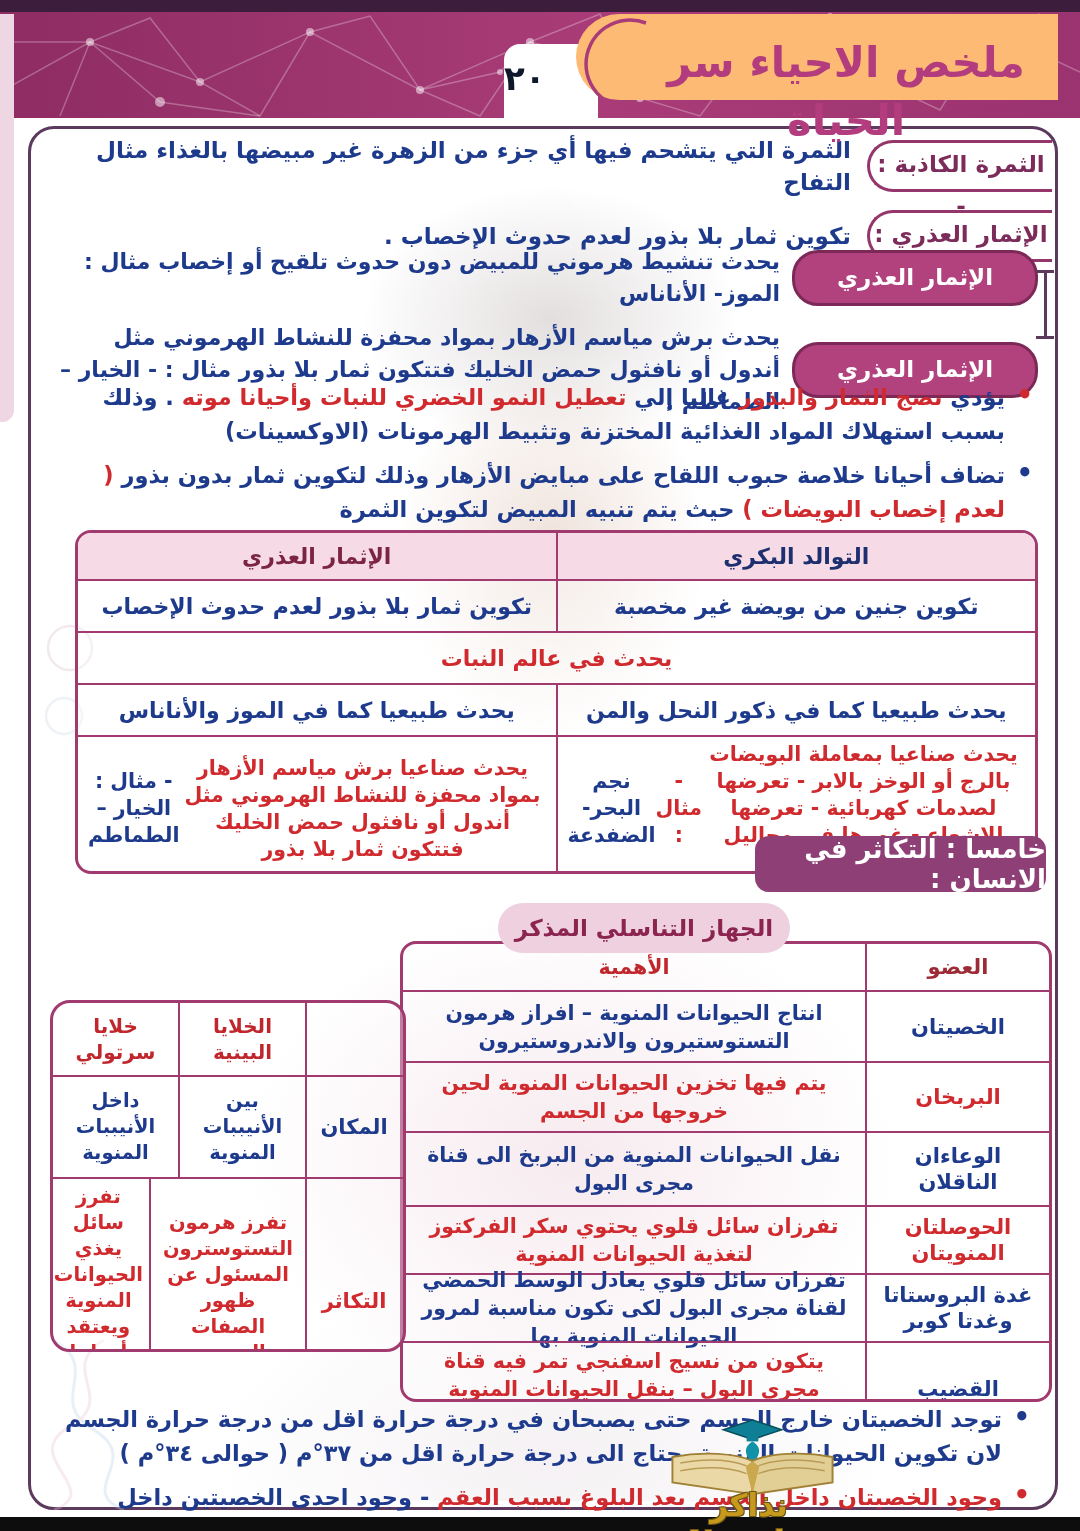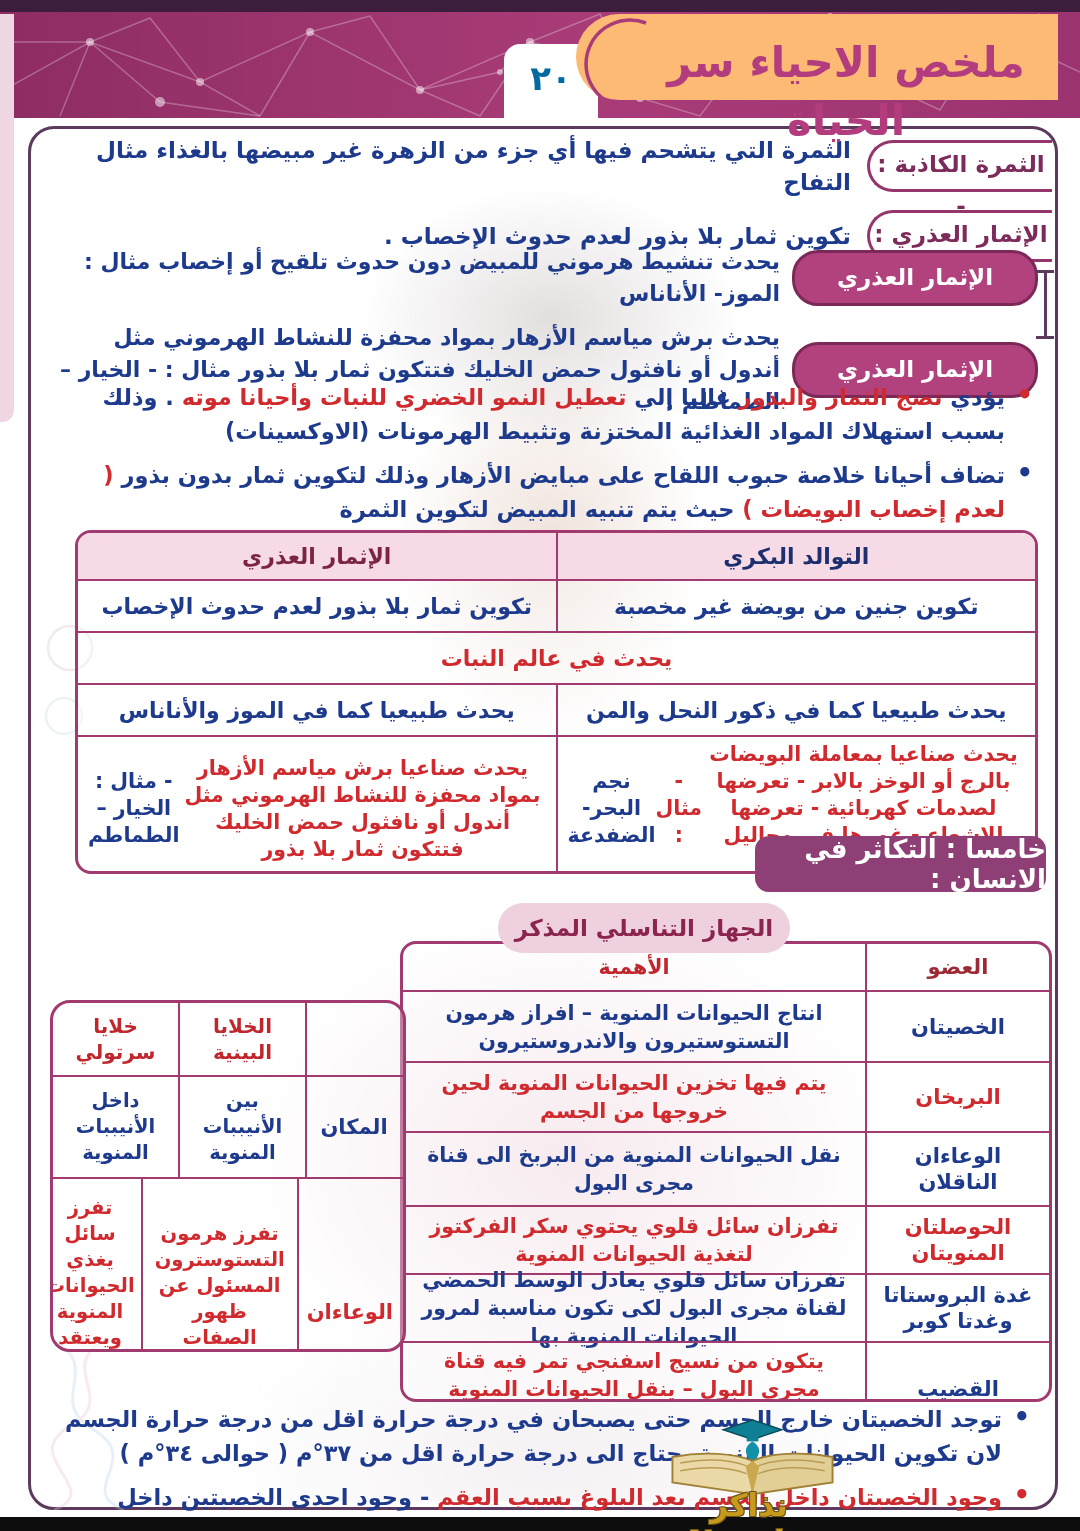--- a/index.html
+++ b/index.html
@@ -12,21 +12,21 @@
                background:linear-gradient(90deg,#8e2c63 0%,#a93c78 55%,#9b3370 100%);overflow:hidden;}
   .left-pink-strip{position:absolute;left:0;top:14px;width:14px;height:408px;background:#eed6e3;
                    border-radius:0 0 12px 0;}
   .title-bubble{position:absolute;left:576px;top:14px;width:482px;height:86px;background:#fdba74;
                 border-radius:52px 0 0 52px;z-index:3;}
   .title-text{position:absolute;left:70px;top:20px;width:400px;text-align:center;
               color:#b23c7d;font-size:42px;letter-spacing:0;line-height:58px;}
   .crescent{position:absolute;left:6px;top:3px;z-index:4;}
   .page-tab{position:absolute;left:504px;top:44px;width:94px;height:74px;background:#ffffff;
             border-radius:16px 16px 0 0;z-index:2;}
-  .page-num{position:absolute;width:100%;top:14px;text-align:center;font-size:34px;color:#0369a1;}
+  .page-num{position:absolute;width:100%;top:14px;text-align:left;font-size:34px;color:#0f172a;}
 
   
   .main-frame{position:absolute;left:28px;top:126px;width:1024px;height:1378px;
               border:3px solid #5b3a5e;border-radius:26px;background:#ffffff;}
   .face-bg{position:absolute;left:31px;top:129px;width:1018px;height:1372px;border-radius:24px;
     background:
       radial-gradient(270px 190px at 520px 190px, rgba(204,196,196,0.55), rgba(204,196,196,0) 70%),
       radial-gradient(215px 265px at 520px 420px, rgba(233,216,206,0.75), rgba(233,216,206,0) 72%),
       radial-gradient(430px 330px at 540px 1030px, rgba(240,218,226,0.85), rgba(240,218,226,0) 75%),
       radial-gradient(430px 240px at 520px 1330px, rgba(244,240,243,0.95), rgba(244,240,243,0) 78%);}
@@ -101,21 +101,21 @@
   .th-red{color:#c0272d;font-size:23px;}
   .th-red2{color:#9c2b35;font-size:23px;}
 
   
   #table3{left:50px;top:1000px;width:350px;height:346px;border-radius:20px;}
   #table3 .trow:nth-child(1){height:72px;}
   #table3 .trow:nth-child(2){height:100px;}
   #table3 .trow:nth-child(3){flex:1;}
   #table3 .t3-label{flex:0 0 96px;font-size:21px;padding-left:8px;}
   #table3 .t3-mid{flex:0 0 127px;font-size:19.5px;line-height:26px;padding:4px 12px;}
-  #table3 .t3-left{flex:1;font-size:19.5px;line-height:26px;padding:16px 6px;}
+  #table3 .t3-left{flex:1;font-size:19.5px;line-height:26px;padding:5px 6px;}
   #table3 .th-red{font-size:20px;line-height:26px;}
 
   
   .wm-svg{position:absolute;left:645px;top:1418px;z-index:5;}
   .wm-brand{position:absolute;left:649px;top:1487px;width:200px;text-align:center;z-index:5;
             font-size:31px;color:#c79a1e;direction:rtl;
             text-shadow:1px 1px 0 #6b5512,-1px -1px 0 #6b5512,1px -1px 0 #6b5512,-1px 1px 0 #6b5512;}
 
   .bottom-bar{position:absolute;left:0;top:1517px;width:1080px;height:14px;background:#0d0d0d;}
 </style>
@@ -315,21 +315,21 @@
         </div>
         <div class="tcell t3-mid">
           <span class="c-blue">بين الأنيببات المنوية</span>
         </div>
         <div class="tcell t3-left">
           <span class="c-blue">داخل الأنيببات المنوية</span>
         </div>
       </div>
       <div class="trow">
         <div class="tcell t3-label">
-          <span class="c-red">الوعاءان</span>
+          <span class="c-red">التكاثر</span>
         </div>
         <div class="tcell t3-mid">
           <span class="c-red">تفرز هرمون التستوسترون المسئول عن ظهور الصفات الجنسية الذكرية</span>
         </div>
         <div class="tcell t3-left">
           <span class="c-red">تفرز سائل يغذي الحيوانات المنوية ويعتقد أن لها وظيفة مناعية</span>
         </div>
       </div>
     </div>
 

